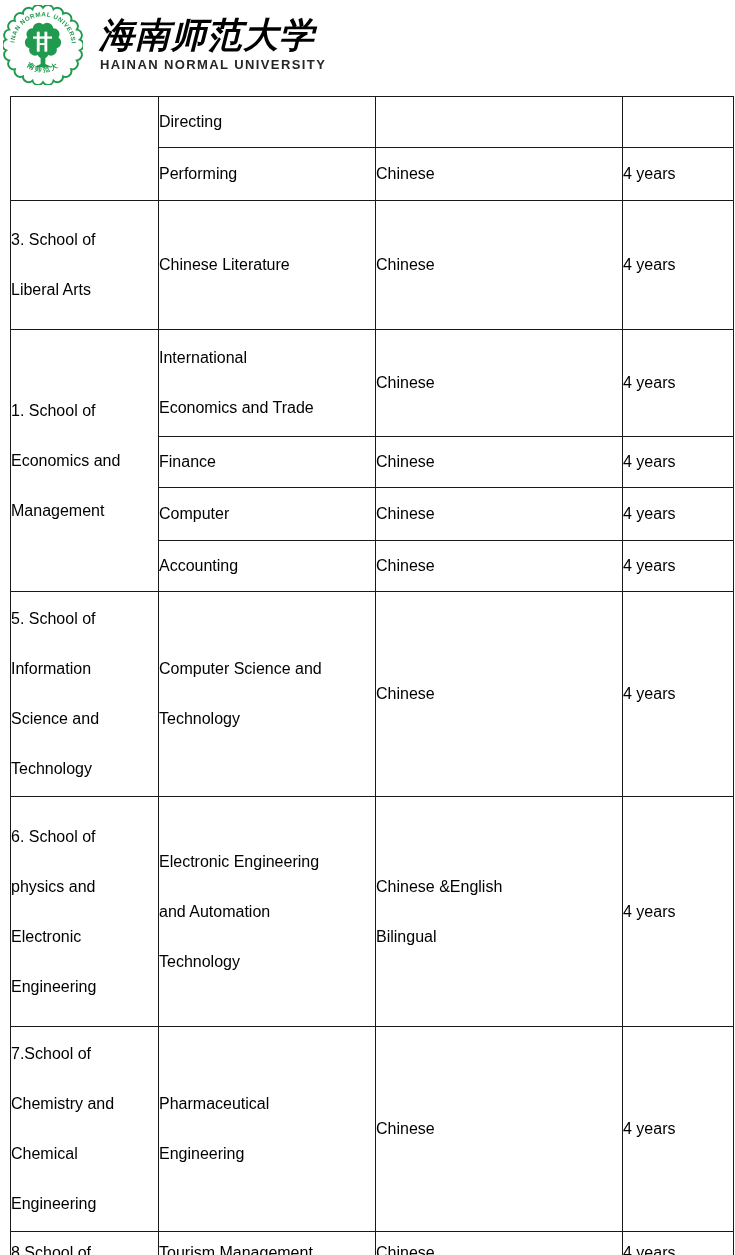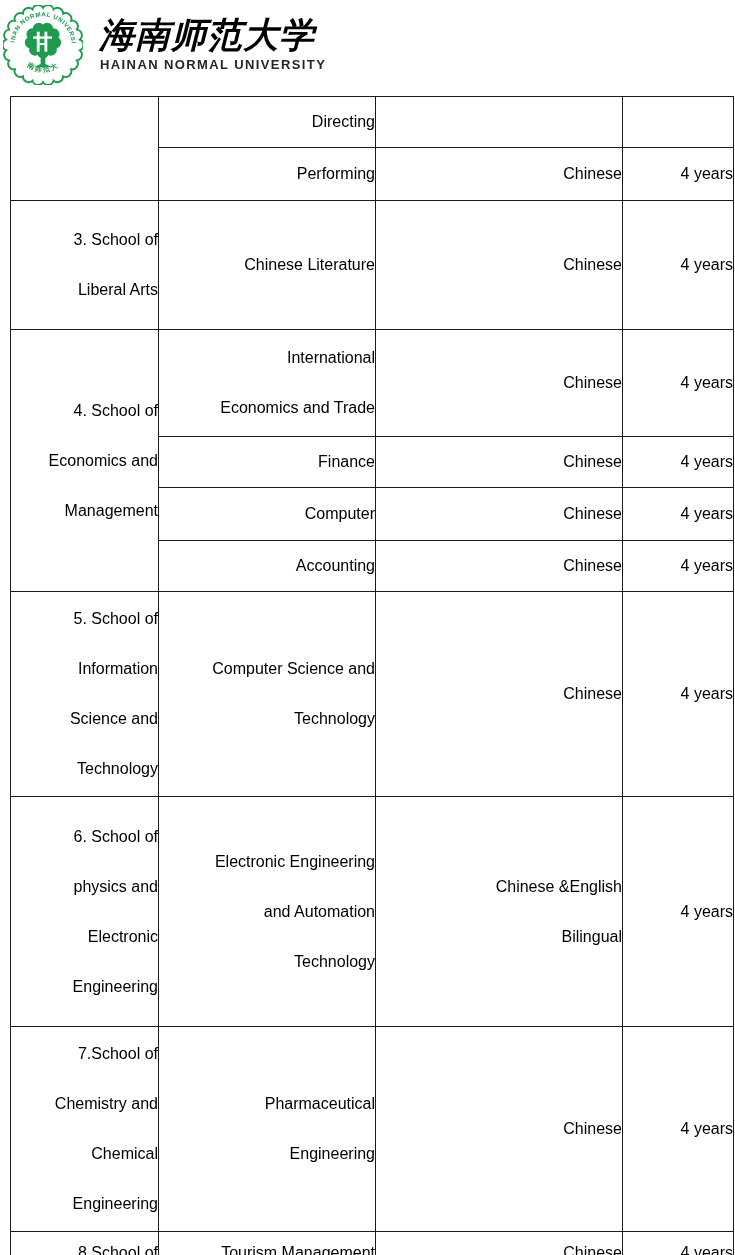--- a/index.html
+++ b/index.html
@@ -23,21 +23,21 @@
     font-size:13px; font-weight:600; letter-spacing:1.4px; color:#262626; white-space:nowrap;
   }
 
   
   table.programs {
     position:absolute; left:10px; top:96px; width:723px;
     border-collapse:collapse; table-layout:fixed;
   }
   .programs td {
     border:1.5px solid var(--line);
-    text-align:right; vertical-align:middle;
+    text-align:left; vertical-align:middle;
     font-size:16px; line-height:50px; white-space:pre-line;
     overflow:hidden;
   }
   .r0 td{height:49px} .r1{height:53px} .r2{height:129px} .r3{height:107px}
   .r4{height:48px} .r5{height:53px} .r6{height:46px} .r7{height:205px}
   .r8{height:230px} .r9{height:205px} .r10{height:42px}
   .r10 td{line-height:22px}
 </style>
 </head>
 <body>
@@ -90,21 +90,21 @@
         <td>4 years</td>
       </tr>
       <tr class="r2">
         <td>3. School of
 Liberal Arts</td>
         <td>Chinese Literature</td>
         <td>Chinese</td>
         <td>4 years</td>
       </tr>
       <tr class="r3">
-        <td rowspan="4">4. School of
+        <td rowspan="4">1. School of
 Economics and
 Management</td>
         <td>International
 Economics and Trade</td>
         <td>Chinese</td>
         <td>4 years</td>
       </tr>
       <tr class="r4">
         <td>Finance</td>
         <td>Chinese</td>

